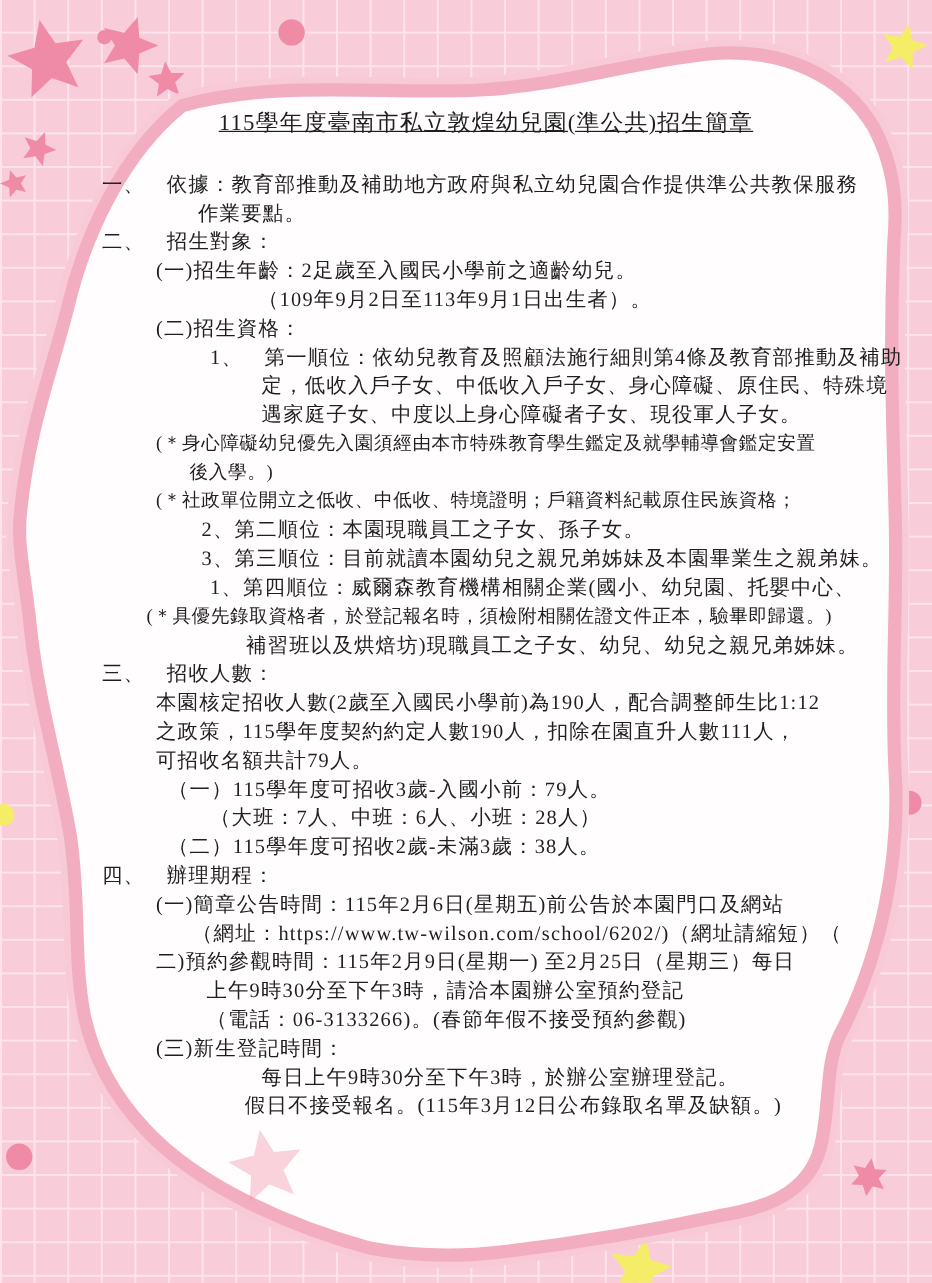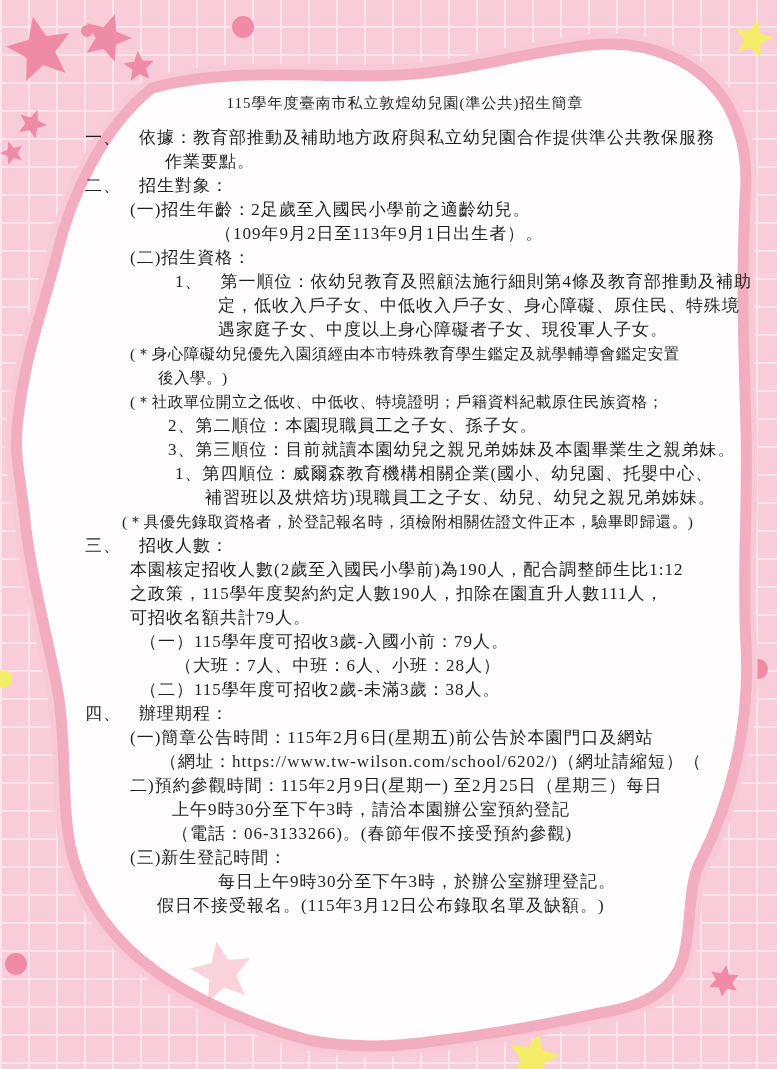--- a/index.html
+++ b/index.html
@@ -16,22 +16,22 @@
   .star-pink{fill:var(--star_pink,#ef8ba6);}
   .star-yellow{fill:var(--star_yellow,#f5ec68);}
   .blob-soft{fill:none;stroke:var(--blob_border_soft,#f8c9d6);stroke-width:22px;}
   .blob{fill:var(--blob_fill,#fffdfd);stroke:var(--blob_border,#f3adc1);stroke-width:11px;}
   .overlay-star{fill:var(--star_pink,#ef8ba6);opacity:.38;}
   .doc{
     position:absolute;left:85px;top:88px;width:640px;
     color:var(--text,#1f1f1f);
   }
   .doc .title{
-    text-align:center;font-size:15px;line-height:30px;letter-spacing:1px;
-    margin-bottom:8px;white-space:nowrap;
+    text-align:center;font-size:19px;line-height:30px;letter-spacing:1px;
+    margin-bottom:24px;white-space:nowrap;text-decoration:underline;
   }
   .doc .line{
     font-size:17px;line-height:24px;letter-spacing:1px;white-space:nowrap;
   }
   .doc .line.small{font-size:15.5px;letter-spacing:.5px;}
 </style>
 </head>
 <body>
 
 <svg class="deco" viewBox="0 0 777 1069">
@@ -75,32 +75,32 @@
       <div class="line" style="padding-left: 45px;">(二)招生資格：</div>
       <div class="line" style="padding-left: 90px;">1、　第一順位：依幼兒教育及照顧法施行細則第4條及教育部推動及補助</div>
       <div class="line" style="padding-left: 133px;">定，低收入戶子女、中低收入戶子女、身心障礙、原住民、特殊境</div>
       <div class="line" style="padding-left: 133px;">遇家庭子女、中度以上身心障礙者子女、現役軍人子女。</div>
       <div class="line small" style="padding-left: 45px;">(＊身心障礙幼兒優先入園須經由本市特殊教育學生鑑定及就學輔導會鑑定安置</div>
       <div class="line small" style="padding-left: 73px;">後入學。)</div>
       <div class="line small" style="padding-left: 45px;">(＊社政單位開立之低收、中低收、特境證明；戶籍資料紀載原住民族資格；</div>
       <div class="line" style="padding-left: 83px;">2、第二順位：本園現職員工之子女、孫子女。</div>
       <div class="line" style="padding-left: 83px;">3、第三順位：目前就讀本園幼兒之親兄弟姊妹及本園畢業生之親弟妹。</div>
       <div class="line" style="padding-left: 90px;">1、第四順位：威爾森教育機構相關企業(國小、幼兒園、托嬰中心、</div>
+      <div class="line small" style="padding-left: 37px;">(＊具優先錄取資格者，於登記報名時，須檢附相關佐證文件正本，驗畢即歸還。)</div>
       <div class="line" style="padding-left: 120px;">補習班以及烘焙坊)現職員工之子女、幼兒、幼兒之親兄弟姊妹。</div>
-      <div class="line small" style="padding-left: 37px;">(＊具優先錄取資格者，於登記報名時，須檢附相關佐證文件正本，驗畢即歸還。)</div>
       <div class="line" style="padding-left: 0px;">三、　招收人數：</div>
       <div class="line" style="padding-left: 45px;">本園核定招收人數(2歲至入國民小學前)為190人，配合調整師生比1:12</div>
       <div class="line" style="padding-left: 45px;">之政策，115學年度契約約定人數190人，扣除在園直升人數111人，</div>
       <div class="line" style="padding-left: 45px;">可招收名額共計79人。</div>
       <div class="line" style="padding-left: 55px;">（一）115學年度可招收3歲-入國小前：79人。</div>
       <div class="line" style="padding-left: 90px;">（大班：7人、中班：6人、小班：28人）</div>
       <div class="line" style="padding-left: 55px;">（二）115學年度可招收2歲-未滿3歲：38人。</div>
       <div class="line" style="padding-left: 0px;">四、　辦理期程：</div>
       <div class="line" style="padding-left: 45px;">(一)簡章公告時間：115年2月6日(星期五)前公告於本園門口及網站</div>
       <div class="line" style="padding-left: 75px;">（網址：https://www.tw-wilson.com/school/6202/)（網址請縮短）（</div>
       <div class="line" style="padding-left: 45px;">二)預約參觀時間：115年2月9日(星期一) 至2月25日（星期三）每日</div>
       <div class="line" style="padding-left: 87px;">上午9時30分至下午3時，請洽本園辦公室預約登記</div>
       <div class="line" style="padding-left: 87px;">（電話：06-3133266)。(春節年假不接受預約參觀)</div>
       <div class="line" style="padding-left: 45px;">(三)新生登記時間：</div>
       <div class="line" style="padding-left: 133px;">每日上午9時30分至下午3時，於辦公室辦理登記。</div>
-      <div class="line" style="padding-left: 72px;">假日不接受報名。(115年3月12日公布錄取名單及缺額。)</div>
+      <div class="line" style="padding-left: 119px;">假日不接受報名。(115年3月12日公布錄取名單及缺額。)</div>
     </div>
 </div>
 
 </body></html>

